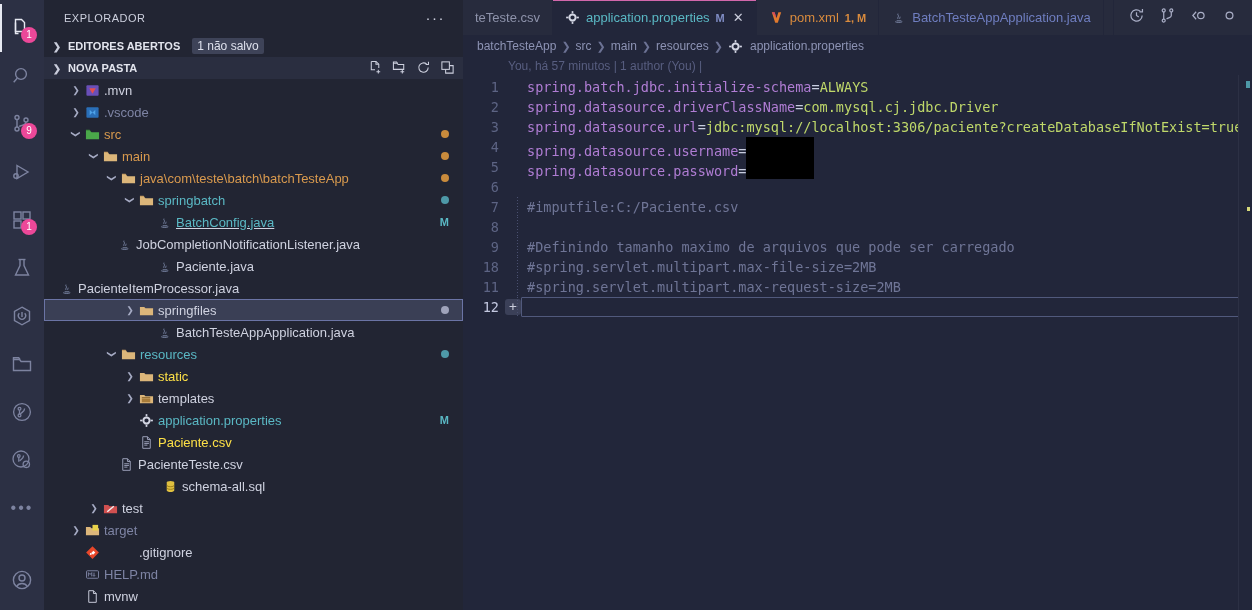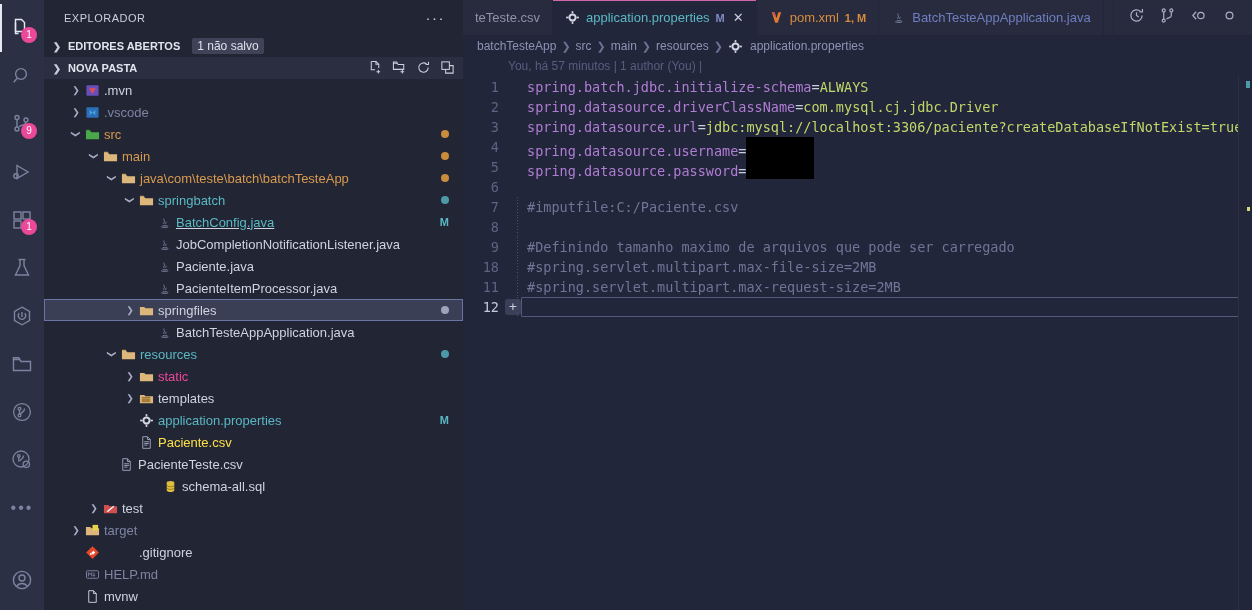--- a/index.html
+++ b/index.html
@@ -362,41 +362,41 @@
           <span class="arrow"></span>
           <span class="ficon"><svg width="15" height="15" viewBox="0 0 16 16" fill="none" stroke="#7c88a8" stroke-width="1">
               <path d="M6 11.5h5"></path>
               <path d="M7.5 9.5c-1-1 .5-2 .5-3s-1.2-1.4-.6-2.6"></path>
               <path d="M9.5 9.5c-.8-.8.3-1.5.3-2.3"></path>
               <path d="M4.5 12.5c1.5 1 6 1 7.5 0"></path>
             </svg></span>
           <span class="label" style="color: rgb(90, 184, 196);">BatchConfig.java</span>
           <span class="deco" style="color: rgb(90, 184, 196);">M</span>
         </div>
-        <div class="row" style="padding-left: 98px;">
+        <div class="row" style="padding-left: 58px;">
           <span class="arrow"></span>
           <span class="ficon"><svg width="15" height="15" viewBox="0 0 16 16" fill="none" stroke="#7c88a8" stroke-width="1">
               <path d="M6 11.5h5"></path>
               <path d="M7.5 9.5c-1-1 .5-2 .5-3s-1.2-1.4-.6-2.6"></path>
               <path d="M9.5 9.5c-.8-.8.3-1.5.3-2.3"></path>
               <path d="M4.5 12.5c1.5 1 6 1 7.5 0"></path>
             </svg></span>
           <span class="label" style="color: rgb(207, 210, 224);">JobCompletionNotificationListener.java</span>
         </div>
         <div class="row" style="padding-left: 98px;">
           <span class="arrow"></span>
           <span class="ficon"><svg width="15" height="15" viewBox="0 0 16 16" fill="none" stroke="#7c88a8" stroke-width="1">
               <path d="M6 11.5h5"></path>
               <path d="M7.5 9.5c-1-1 .5-2 .5-3s-1.2-1.4-.6-2.6"></path>
               <path d="M9.5 9.5c-.8-.8.3-1.5.3-2.3"></path>
               <path d="M4.5 12.5c1.5 1 6 1 7.5 0"></path>
             </svg></span>
           <span class="label" style="color: rgb(207, 210, 224);">Paciente.java</span>
         </div>
-        <div class="row" style="padding-left: 98px;">
+        <div class="row" style="">
           <span class="arrow"></span>
           <span class="ficon"><svg width="15" height="15" viewBox="0 0 16 16" fill="none" stroke="#7c88a8" stroke-width="1">
               <path d="M6 11.5h5"></path>
               <path d="M7.5 9.5c-1-1 .5-2 .5-3s-1.2-1.4-.6-2.6"></path>
               <path d="M9.5 9.5c-.8-.8.3-1.5.3-2.3"></path>
               <path d="M4.5 12.5c1.5 1 6 1 7.5 0"></path>
             </svg></span>
           <span class="label" style="color: rgb(207, 210, 224);">PacienteItemProcessor.java</span>
         </div>
         <div class="row selected" style="padding-left: 80px;">
@@ -424,21 +424,21 @@
               <path d="M1 4.2V3h3.9l1 1.2z" fill="#c9a165"></path>
             </svg></span>
           <span class="label" style="color: rgb(90, 184, 196);">resources</span>
           <span class="deco"><span class="dot" style="background:#4e99a8"></span></span>
         </div>
         <div class="row" style="padding-left: 80px;">
           <span class="arrow">❯</span>
           <span class="ficon"><svg width="15" height="15" viewBox="0 0 16 16">
               <path d="M1 4.2h4.6l1.3 1.5H15v7.3H1z" fill="#dcb67a"></path>
             </svg></span>
-          <span class="label" style="color: #ec4899;">static</span>
+          <span class="label" style="color: #fde047;">static</span>
         </div>
         <div class="row" style="padding-left: 80px;">
           <span class="arrow">❯</span>
           <span class="ficon"><svg width="15" height="15" viewBox="0 0 16 16">
               <path d="M1 4.2h4.6l1.3 1.5H15v7.3H1z" fill="#dcb67a"></path>
               <rect x="3" y="8" width="9" height="4" fill="#a87c3a"></rect>
               <rect x="3" y="6.6" width="9" height="1" fill="#8a642c"></rect>
             </svg></span>
           <span class="label" style="color: rgb(207, 210, 224);">templates</span>
         </div>

